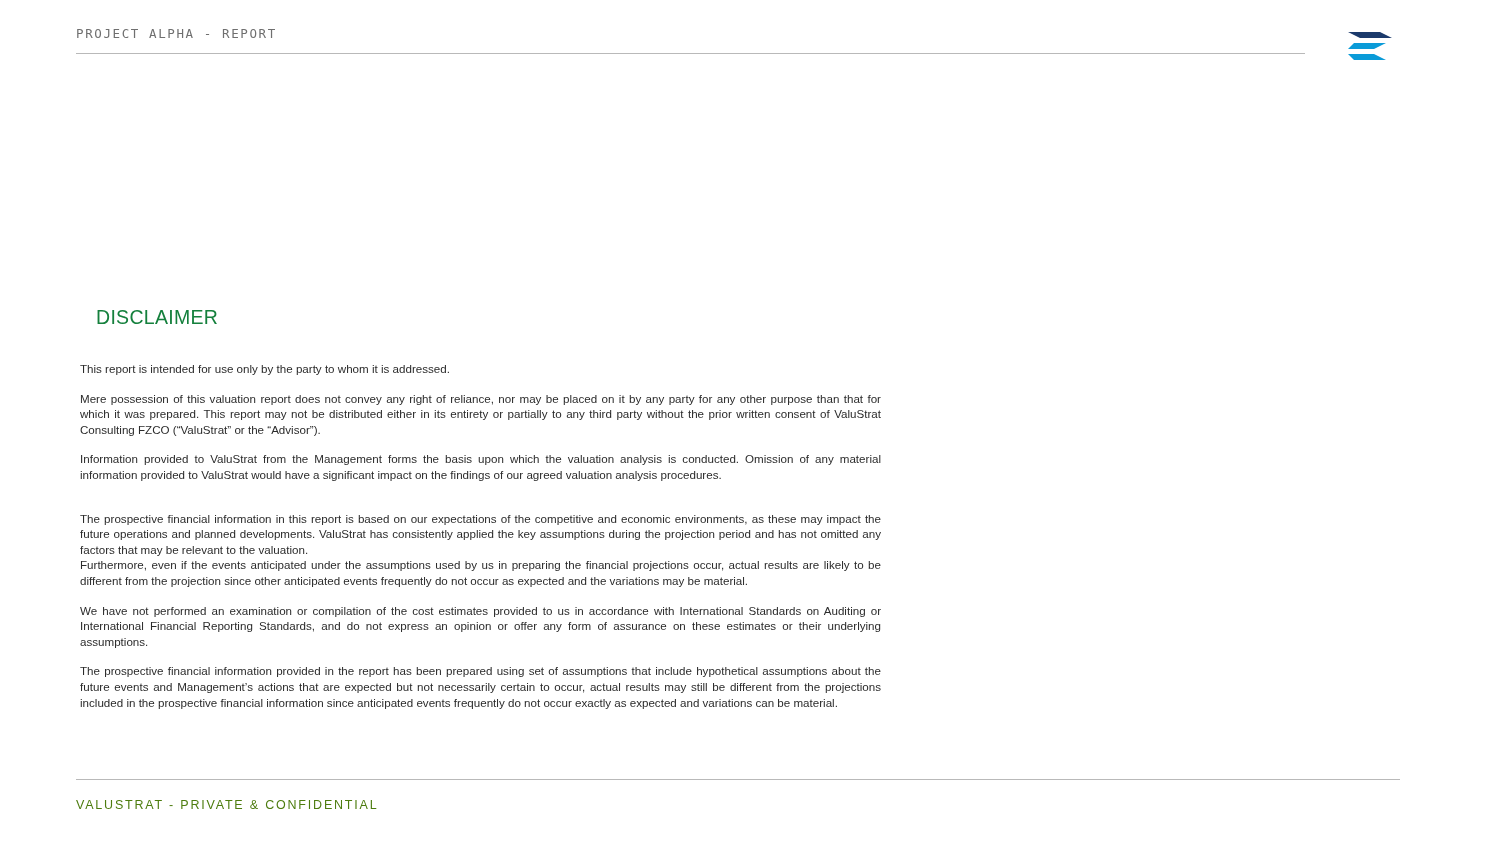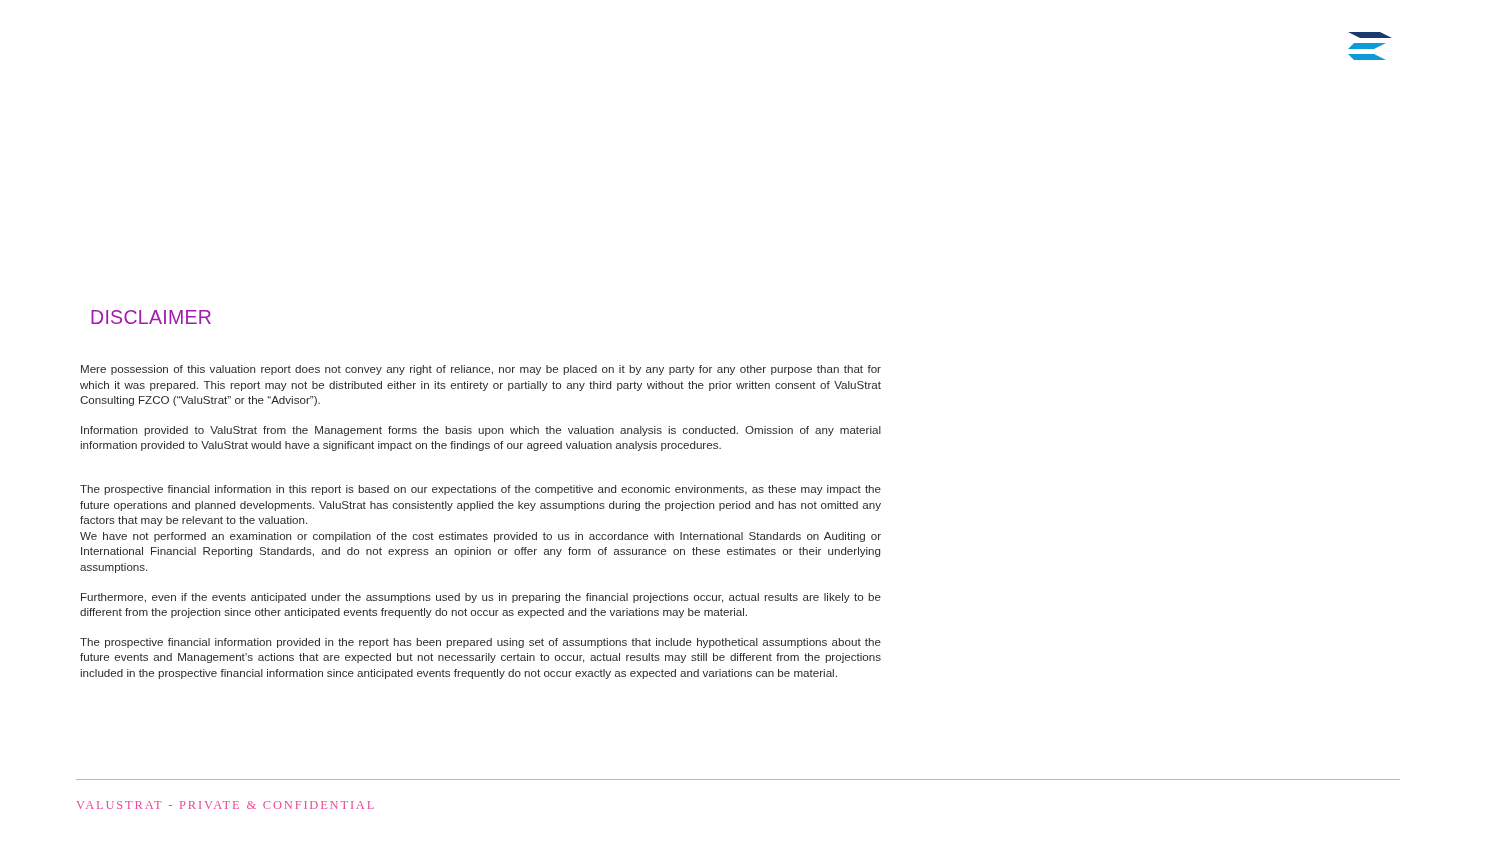--- a/index.html
+++ b/index.html
@@ -60,22 +60,22 @@
   .content {
     position: absolute;
     left: 80px;
     top: 306px;
     width: 801px;
   }
   .section-title {
     font-size: 19.5px;
     font-weight: 400;
     letter-spacing: 0.3px;
-    color: #a21caf;
-    margin: 0 0 32px 10px;
+    color: #15803d;
+    margin: 0 0 32px 16px;
     font-family: "Liberation Sans", sans-serif;
   }
   p.para {
     font-size: 11.6px;
     line-height: 15.6px;
     text-align: justify;
     text-justify: inter-word;
     color: #2b2b2b;
     margin: 0 0 14px 0;
   }
@@ -93,49 +93,54 @@
     left: 76px;
     top: 779px;
     width: 1324px;
     height: 1px;
     background: #b9b9b9;
   }
   .footer-text {
     position: absolute;
     left: 76px;
     top: 798px;
-    font-family: Liberation Serif, serif;
+    font-family: Liberation Sans, sans-serif;
     font-size: 12.5px;
     letter-spacing: 1.8px;
-    color: #ec4899;
+    color: #4d7c0f;
     white-space: nowrap;
   }
 </style>
 </head>
 <body>
 
 <div class="page">
 
+  <div class="header">
+    <div class="header-title">PROJECT ALPHA - REPORT</div>
+    <div class="header-rule"></div>
+  </div>
 
   <div class="logo">
     <svg width="44" height="34" viewBox="0 0 44 34" xmlns="http://www.w3.org/2000/svg">
       <polygon points="0,0 32,0 44,6 12,6" fill="#1b3a6b"></polygon>
       <polygon points="6,11 38,11 26,17 0,17" fill="#0a9bd8"></polygon>
       <polygon points="0,22 26,22 38,28 6,28" fill="#0a9bd8"></polygon>
       <polygon points="0,0 10,0 10,34 0,34" fill="#ffffff" opacity="0"></polygon>
     </svg>
   </div>
 
   <div class="content">
     <h1 class="section-title">DISCLAIMER</h1>
 
+    <p class="para">This report is intended for use only by the party to whom it is addressed.</p>
     <p class="para">Mere possession of this valuation report does not convey any right of reliance, nor may be placed on it by any party for any other purpose than that for which it was prepared. This report may not be distributed either in its entirety or partially to any third party without the prior written consent of ValuStrat  Consulting FZCO (“ValuStrat” or the “Advisor”).</p>
     <p class="para">Information provided to ValuStrat from the Management forms the basis upon which the valuation analysis is conducted. Omission of any material information provided to ValuStrat would have a significant impact on the findings of our agreed valuation analysis procedures.</p>
     <p class="para tight">The prospective financial information in this report is based on our expectations of the competitive and economic environments, as these may impact the future operations and planned developments. ValuStrat has consistently applied the key assumptions during the projection period and has not omitted any factors that may be relevant to the valuation.</p>
+    <p class="para">Furthermore, even if the events anticipated under the assumptions used by us in preparing the financial projections occur, actual results are likely to be different from the projection since other anticipated events frequently do not occur as expected and the variations may be material.</p>
     <p class="para">We have not performed an examination or compilation of the cost estimates provided to us in accordance with International Standards on Auditing or International Financial Reporting Standards, and do not express an opinion or offer any form of assurance on these estimates or their underlying assumptions.</p>
-    <p class="para">Furthermore, even if the events anticipated under the assumptions used by us in preparing the financial projections occur, actual results are likely to be different from the projection since other anticipated events frequently do not occur as expected and the variations may be material.</p>
     <p class="para">The prospective financial information provided in the report has been prepared using set of assumptions that include hypothetical assumptions about the future events and Management’s actions that are expected but not necessarily certain to occur, actual results may still be different from the projections included in the prospective financial information since anticipated events frequently do not occur exactly as expected and variations can be material.</p>
   </div>
 
   <div class="footer-rule"></div>
   <div class="footer-text">VALUSTRAT - PRIVATE &amp; CONFIDENTIAL</div>
 
 </div>
 
 </body></html>

